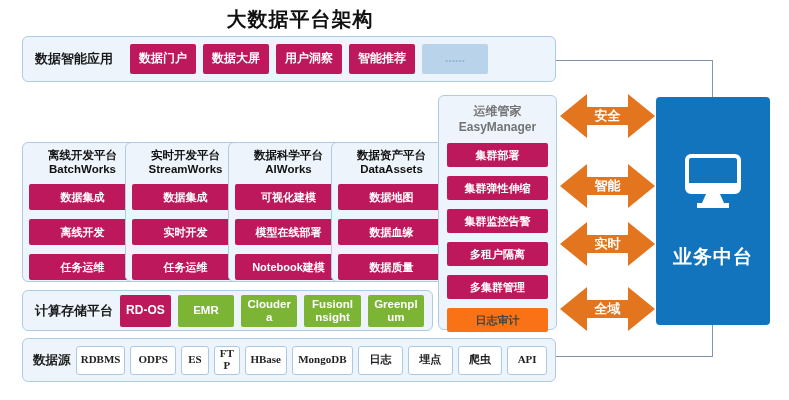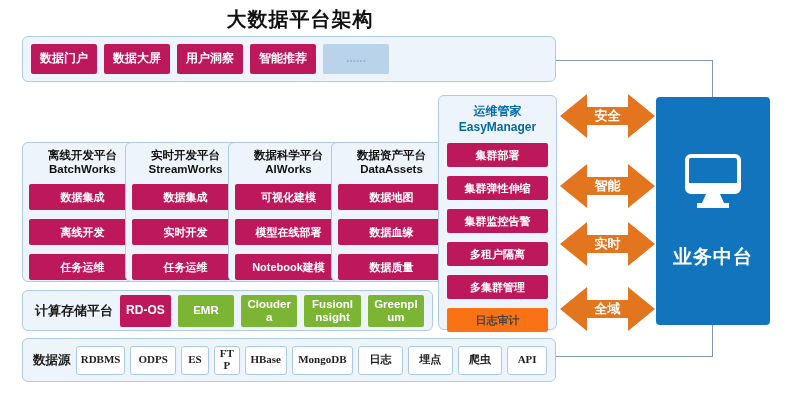--- a/index.html
+++ b/index.html
@@ -31,21 +31,21 @@
   .row2 .row-label { width:88px; padding-left:4px; }
   .row2 .btn { width:60px; height:28px; font-size:11.5px; }
 
   
   .col { width:121px; top:142px; height:140px; padding:5px 6px 0 6px; }
   .col-head { text-align:center; font-weight:bold; color:#111; font-size:11.5px; line-height:1.25; height:32px; margin-bottom:4px; }
   .col .btn { width:100%; height:26px; font-size:11px; margin-bottom:9px; }
 
   
   .em { left:438px; top:95px; width:119px; height:235px; padding:8px 8px 0 8px; }
-  .em-head { text-align:center; font-weight:bold; color:#0369a1; font-size:12px; line-height:1.3; margin-bottom:8px; }
+  .em-head { text-align:center; font-weight:bold; color:#737373; font-size:12px; line-height:1.3; margin-bottom:8px; }
   .em .btn { width:100%; height:24px; font-size:11px; margin-bottom:9px; }
 
   
   .row4 { left:22px; top:290px; width:411px; height:41px; padding:0 8px; gap:7px; }
   .row4 .row-label { width:84px; padding-left:4px; }
   .row4 .btn-blue  { width:55px; height:32px; font-size:12px; }
   .row4 .btn-green { width:60px; height:32px; font-size:11.5px; word-break:break-all; padding:0 6px; }
 
   
   .row5 { left:22px; top:338px; width:534px; height:44px; padding:0 8px; gap:5px;font-family:Liberation Serif, serif; }
@@ -71,20 +71,21 @@
   .line { position:absolute; background:#8296ac; }
 </style>
 </head>
 <body>
 
 <div class="stage">
 
   <div class="title">大数据平台架构</div>
 
   <div class="panel hrow row1">
+    <div class="row-label">数据智能应用</div>
     <div class="btn btn-blue">数据门户</div>
     <div class="btn btn-blue">数据大屏</div>
     <div class="btn btn-blue">用户洞察</div>
     <div class="btn btn-blue">智能推荐</div>
     <div class="btn btn-light">......</div>
   </div>
 
 
   <div class="panel col" style="left:22px;">
     <div class="col-head">

